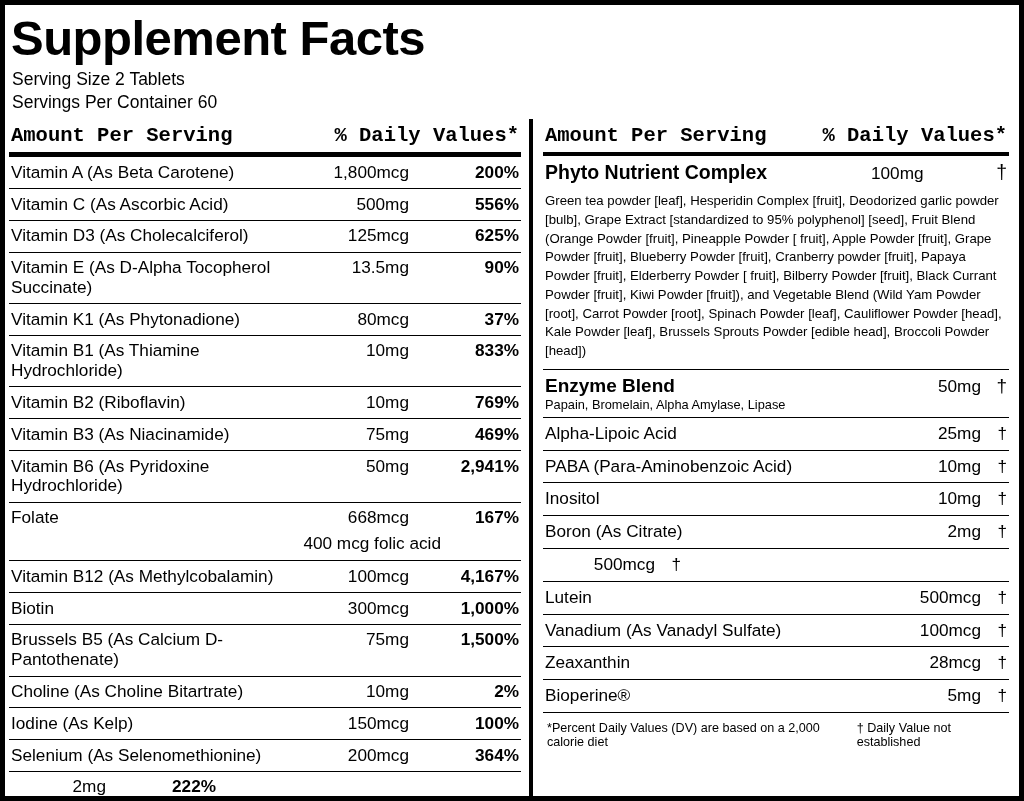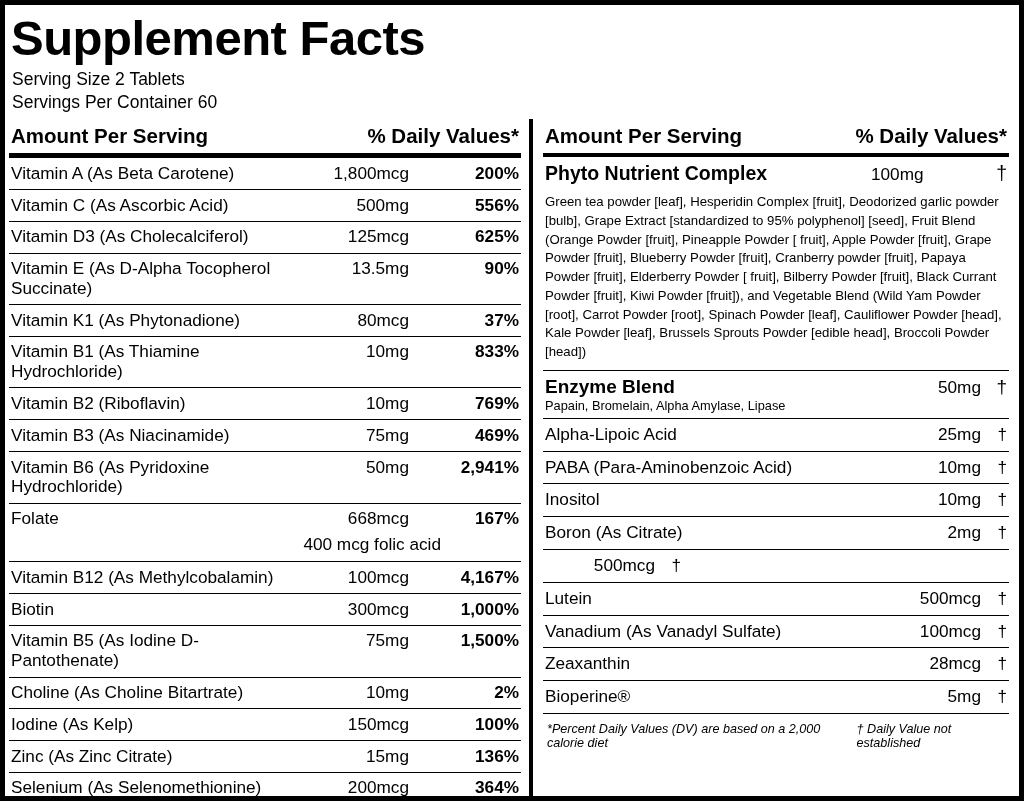--- a/index.html
+++ b/index.html
@@ -65,20 +65,21 @@
     padding-left: 10px;
     border-left: 4px solid #000;
   }
   .hdr {
     display: flex;
     justify-content: space-between;
     align-items: baseline;
     font-size: 20.5px;
     font-weight: bold;
     padding: 5px 2px 5px 2px;
+    font-family: Liberation Mono, monospace;
   }
   .row {
     display: flex;
     align-items: baseline;
     font-size: 17.2px;
     padding: 5.5px 2px 5.5px 2px;
     border-top: 1.5px solid #000;
     line-height: 1.15;
     gap: 32px;
   }
@@ -154,21 +155,20 @@
     font-size: 12.8px;
     padding: 0 2px 5px 2px;
   }
   .footnotes {
     display: flex;
     justify-content: space-between;
     font-size: 12.6px;
     padding: 8px 4px 0 4px;
     border-top: 1.5px solid #000;
     margin-top: 0;
-    font-style: italic;
   }
 </style>
 </head>
 <body>
 
 <div id="panel">
   <div class="inner">
 
     <div class="title">Supplement Facts</div>
     <div class="serving-line">Serving Size 2 Tablets</div>
@@ -246,38 +246,33 @@
           <span class="nm">Vitamin B12 (As Methylcobalamin)</span>
           <span class="amt">100mcg</span>
           <span class="dv">4,167%</span>
         </div>
         <div class="row">
           <span class="nm">Biotin</span>
           <span class="amt">300mcg</span>
           <span class="dv">1,000%</span>
         </div>
         <div class="row">
-          <span class="nm">Vitamin B5 (As Iodine D-Pantothenate)</span>
+          <span class="nm">Brussels B5 (As Calcium D-Pantothenate)</span>
           <span class="amt">75mg</span>
           <span class="dv">1,500%</span>
         </div>
         <div class="row">
           <span class="nm">Choline (As Choline Bitartrate)</span>
           <span class="amt">10mg</span>
           <span class="dv">2%</span>
         </div>
         <div class="row">
           <span class="nm">Iodine (As Kelp)</span>
           <span class="amt">150mcg</span>
           <span class="dv">100%</span>
-        </div>
-        <div class="row">
-          <span class="nm">Zinc (As Zinc Citrate)</span>
-          <span class="amt">15mg</span>
-          <span class="dv">136%</span>
         </div>
         <div class="row">
           <span class="nm">Selenium (As Selenomethionine)</span>
           <span class="amt">200mcg</span>
           <span class="dv">364%</span>
         </div>
         <div class="row">
           <span class="amt">2mg</span>
           <span class="dv">222%</span>
         </div>

